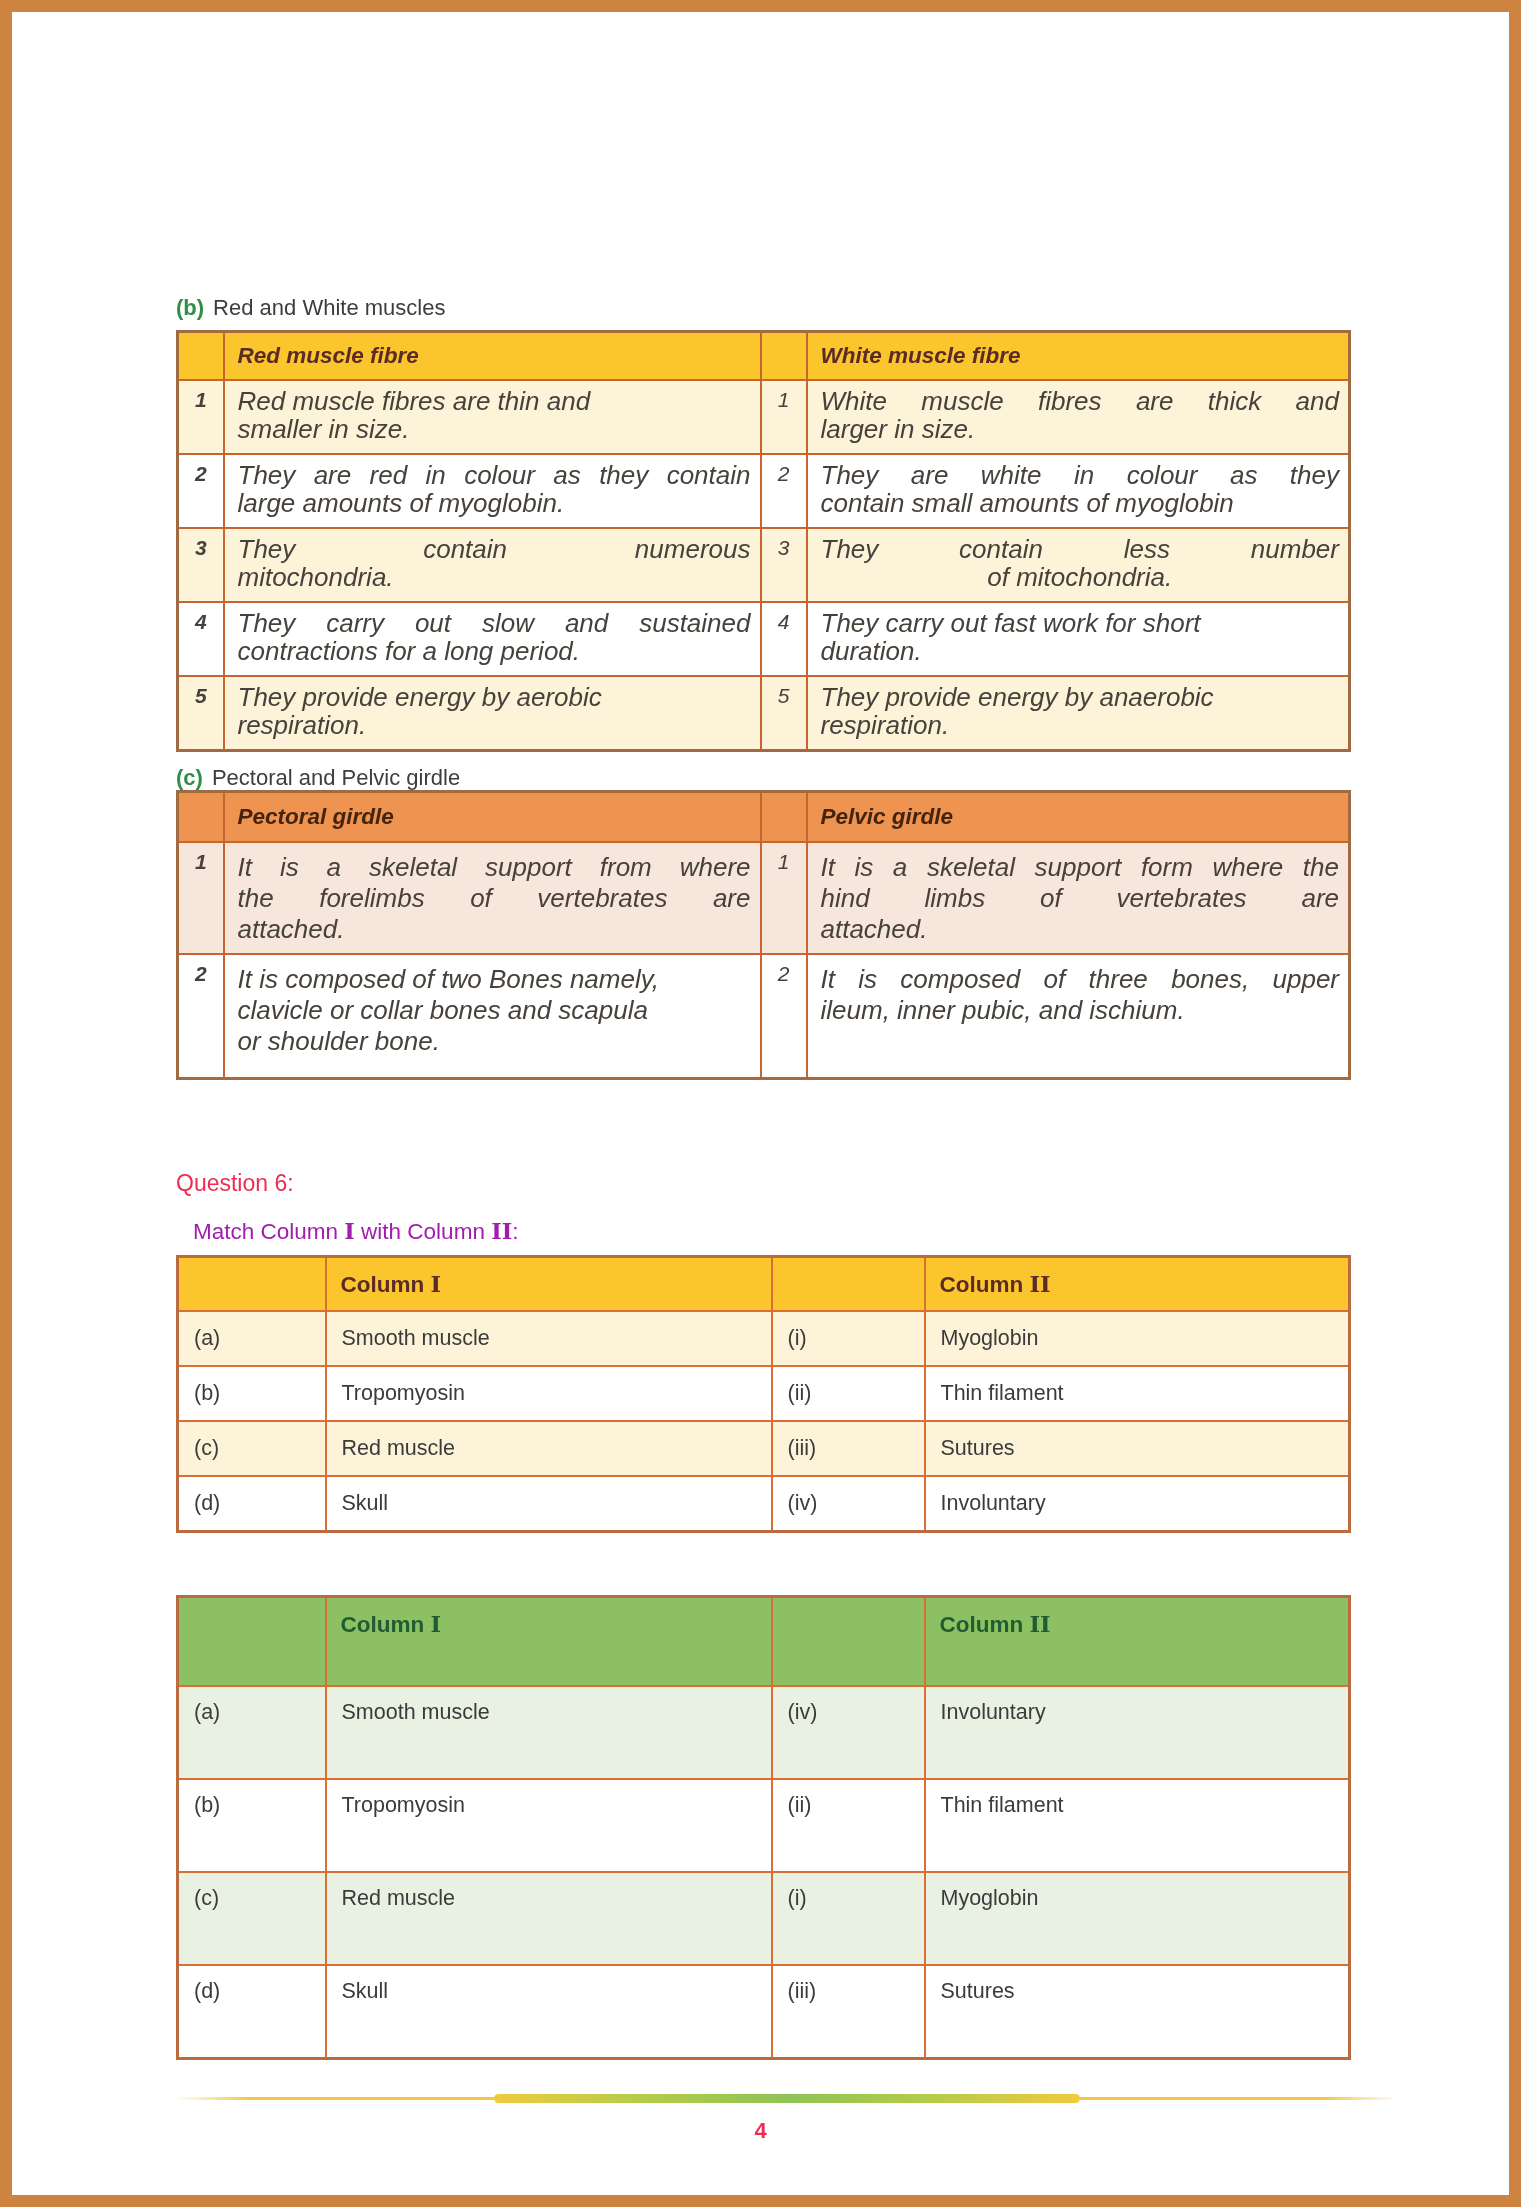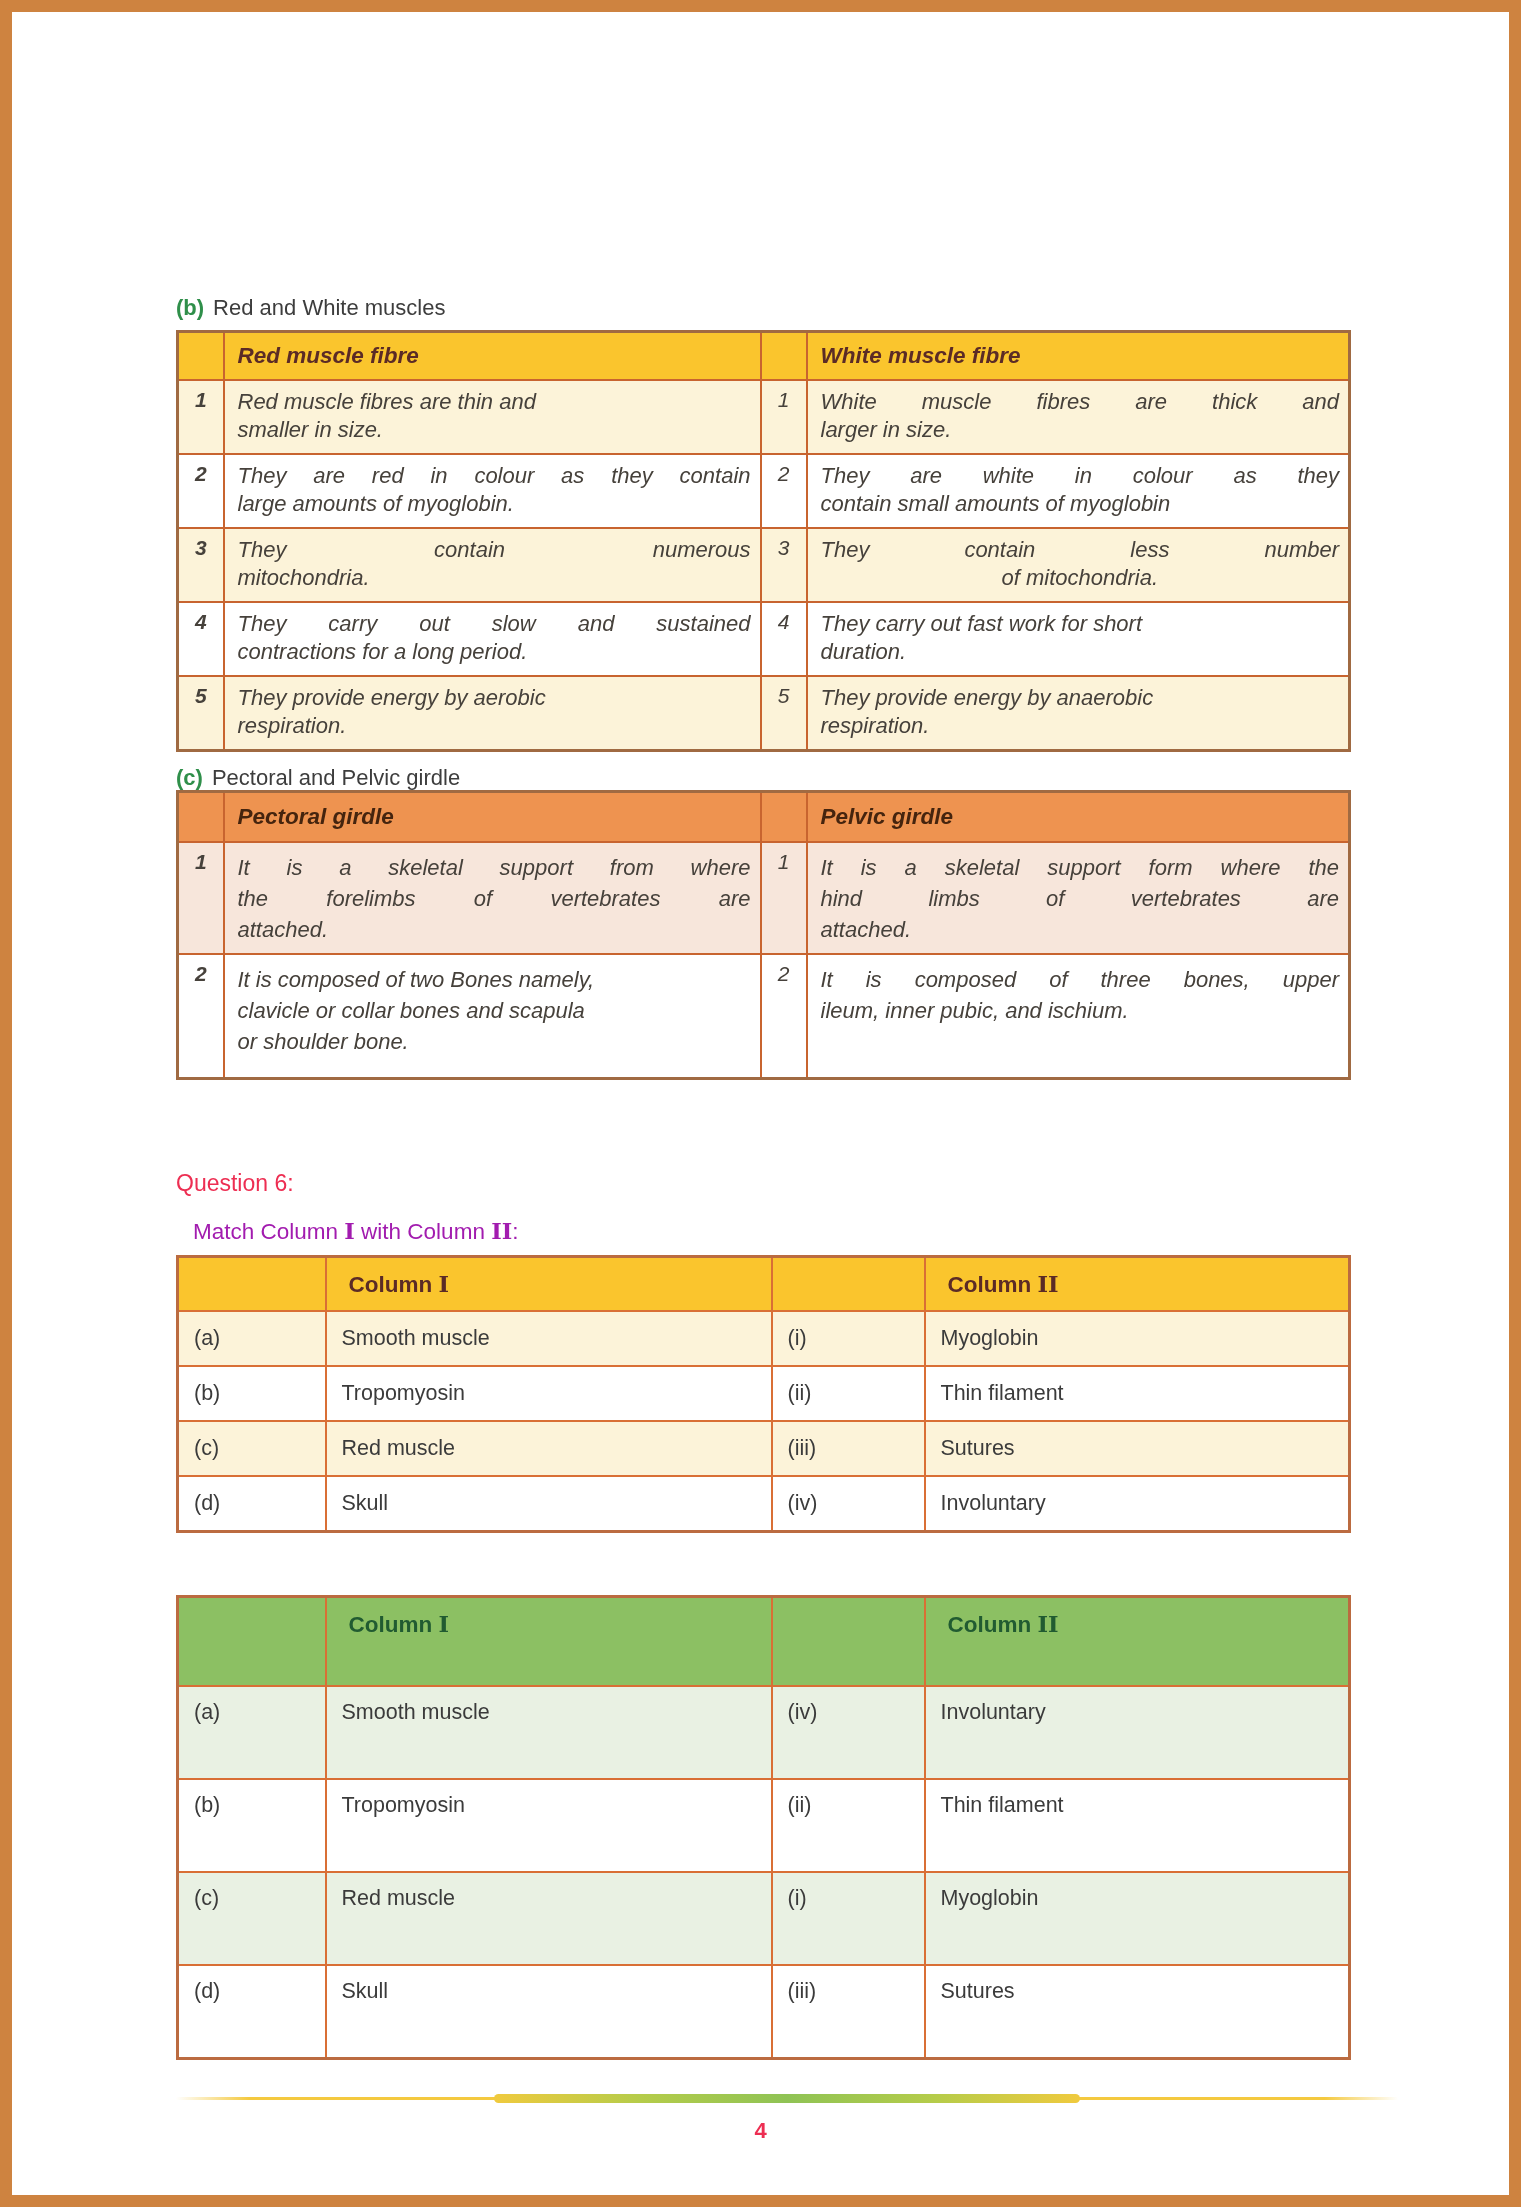--- a/index.html
+++ b/index.html
@@ -15,39 +15,39 @@
   table.cmp{position:absolute;left:164px;width:1172px;border-collapse:collapse;table-layout:fixed;
             border:3px solid var(--table-border-outer,#A06A42);font-style:italic;}
   .cmp th,.cmp td{border:2px solid var(--table-border,#C8642F);}
   .cmp thead th{height:46px;text-align:left;vertical-align:middle;font-size:22.5px;font-weight:bold;padding:0 0 0 13px;}
   .tbl-yellow thead th{background:var(--yellow-header-bg,#FAC52D);color:var(--yellow-header-text,#5B2B26);}
   .tbl-yellow tbody tr:nth-child(odd) td{background:var(--cream-row,#FCF3D9);}
   .tbl-yellow tbody tr:nth-child(even) td{background:#ffffff;}
   .tbl-orange thead th{background:var(--orange-header-bg,#EE9350);color:var(--orange-header-text,#45240E);}
   .tbl-orange tbody tr:nth-child(odd) td{background:var(--peach-row,#F7E6DB);}
   .tbl-orange tbody tr:nth-child(even) td{background:#ffffff;}
-  .cmp tbody td{vertical-align:top;font-size:22px;color:var(--body-text,#46413B);}
+  .cmp tbody td{vertical-align:top;font-size:26px;color:var(--body-text,#46413B);}
   .cmp td.num{text-align:center;padding-top:7px;font-size:21px;}
   .cmp td.num.bold{font-weight:bold;}
   .cmp td.text{padding:7px 9px 5px 13px;}
   .cmp .line{line-height:27.5px;}
   .cmp .line.j{text-align:justify;text-align-last:justify;}
   .cmp .line.c{text-align:center;}
   #table-b tbody tr{height:74px;}
   #table-c thead th{height:48px;}
   #table-c .line{line-height:31px;}
   #table-c tbody td.text{padding-top:9px;}
   #table-c tbody tr:first-child{height:112px;}
   #table-c tbody tr:last-child{height:124px;}
 
   
   table.match{position:absolute;left:164px;width:1172px;border-collapse:collapse;table-layout:fixed;
               border:3px solid var(--qa-border-outer,#BB6B40);}
   .match th,.match td{border:2px solid var(--qa-border,#D96F35);}
-  .match thead th{text-align:left;font-size:22.5px;font-weight:bold;padding-left:22px;}
+  .match thead th{text-align:left;font-size:22.5px;font-weight:bold;padding-left:14px;}
   #table-q thead th{height:50px;vertical-align:middle;}
   #table-a thead th{height:73px;vertical-align:top;padding-top:13px;}
   .tbl-green thead th{background:var(--green-header-bg,#8CC063);color:var(--green-header-text,#215B31);}
   .tbl-green tbody tr:nth-child(odd) td{background:var(--green-row,#E9F1E3);}
   .tbl-green tbody tr:nth-child(even) td{background:#ffffff;}
   .match tbody td{font-size:21.5px;color:#3B3B3B;padding-left:15px;}
   #table-q tbody td{height:51px;vertical-align:middle;}
   #table-a tbody td{height:77px;vertical-align:top;padding-top:13px;}
 
   .rn{font-family:"DejaVu Serif",serif;}

